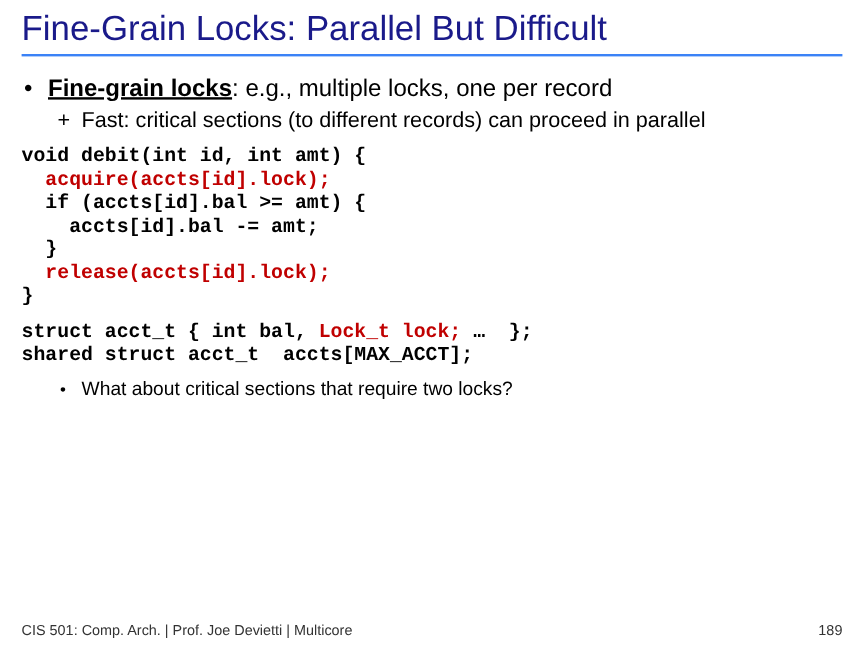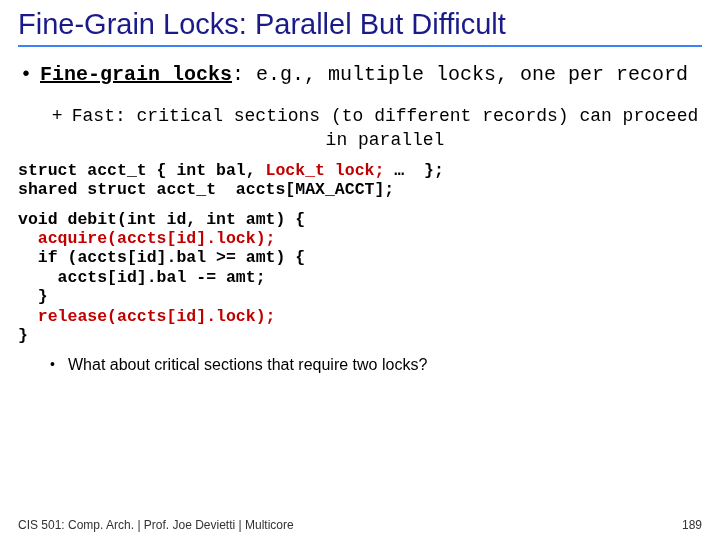--- a/index.html
+++ b/index.html
@@ -35,30 +35,28 @@
   }
   ul.top > li::before {
     content: "•";
     position: absolute;
     margin-left: -20px;
     font-size: 20px;
   }
   ul.top > li {
     font-size: 20px;
     line-height: 1.35;
-    font-family: Liberation Mono, monospace;
   }
   .bold { font-weight: bold; }
   .underline { text-decoration: underline; }
   ul.sub1 {
-    margin: 16px 0 0 0;
+    margin: 0 0 0 0;
     padding-left: 28px;
     list-style: none;
     font-size: 18px;
-    text-align: center;
   }
   ul.sub1 > li { line-height: 1.35; }
   ul.sub1 > li.plus::before { content: "+"; position: absolute; margin-left: -20px; }
   ul.sub1 > li.minus::before { content: "–"; position: absolute; margin-left: -20px; }
   ul.sub2 {
     margin: 0;
     padding-left: 30px;
     list-style: none;
     font-size: 18px;
   }
@@ -106,30 +104,30 @@
 
   <ul class="top">
     <li>
       <span class="bold underline">Fine-grain locks</span><span>: e.g., multiple locks, one per record</span>
       <ul class="sub1">
         <li class="plus">Fast: critical sections (to different records) can proceed in parallel</li>
       </ul>
     </li>
   </ul>
 
-  <div class="code"><span>struct acct_t { int bal, </span><span class="red">Lock_t lock;</span><span> …  };</span>
-<span>shared struct acct_t  accts[MAX_ACCT];</span></div>
-
   <div class="code"><span>void debit(int id, int amt) {</span>
 <span class="red">  acquire(accts[id].lock);</span>
 <span>  if (accts[id].bal &gt;= amt) {</span>
 <span>    accts[id].bal -= amt;</span>
 <span>  }</span>
 <span class="red">  release(accts[id].lock);</span>
 <span>}</span></div>
+
+  <div class="code"><span>struct acct_t { int bal, </span><span class="red">Lock_t lock;</span><span> …  };</span>
+<span>shared struct acct_t  accts[MAX_ACCT];</span></div>
 
   <ul class="closing">
     <li>What about critical sections that require two locks?</li>
   </ul>
 
   <div class="footer">
     <span>CIS 501: Comp. Arch.  |  Prof. Joe Devietti  |  Multicore</span>
     <span>189</span>
   </div>
 

